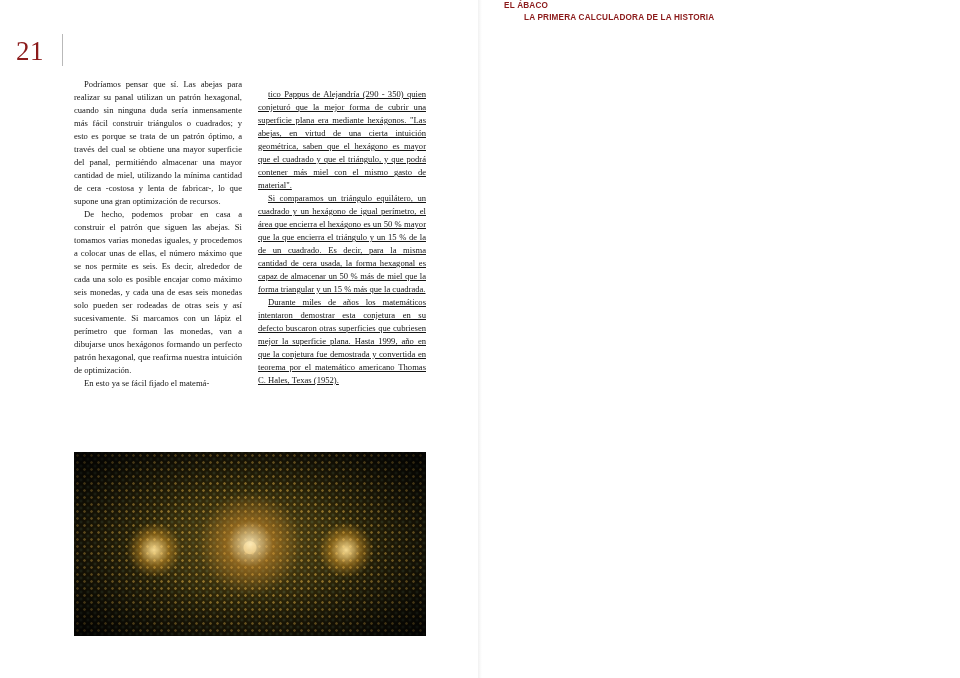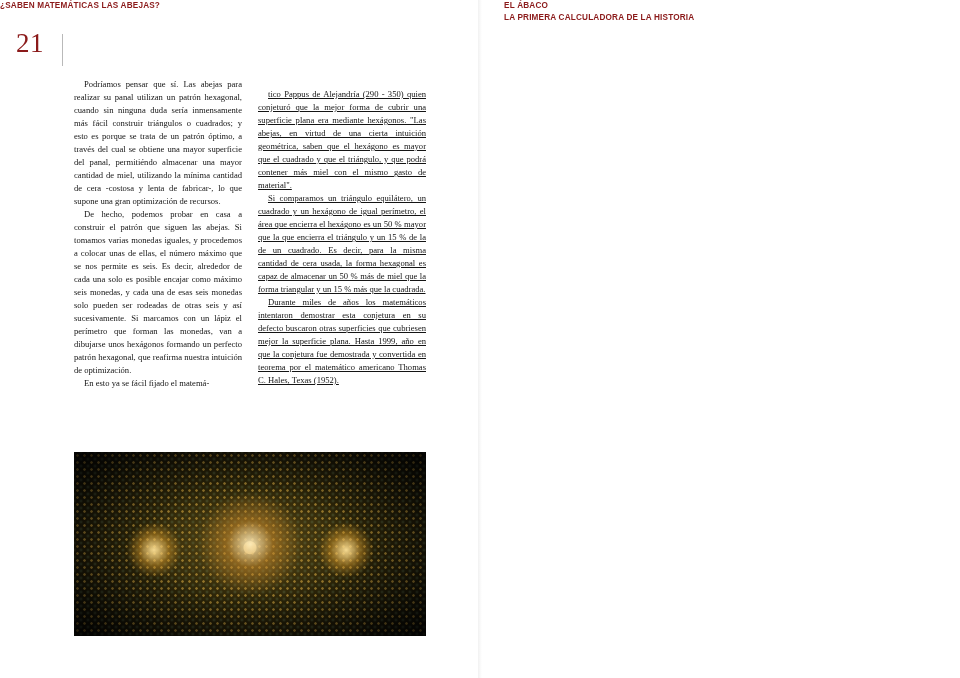--- a/index.html
+++ b/index.html
@@ -47,24 +47,24 @@
   }
   .head-title {
     font-family: "Liberation Sans", sans-serif;
     font-size: 8.2px;
     font-weight: bold;
     color: #8b1a1a;
     letter-spacing: 0.18px;
     line-height: 11.5px;
     text-transform: uppercase;
   }
-  .head-title .l2 { display: block; }
+  .head-title .l2 { display: block; margin-left: 20px; }
 
   
-  .folio-left   { left: 16px; }
+  .folio-left   { left: 16px; margin-top: 8px; }
   .rule-left    { left: 62px; }
   .head-left    { left: 74px; top: 40px; width: 300px; }
   .head-right   { left: 542px; top: 40px; width: 320px; }
 
   
   .col {
     position: absolute;
     font-size: 8.6px;
     line-height: 13px;
     text-align: justify;
@@ -148,24 +148,20 @@
 </style>
 </head>
 <body>
 
 <div class="spread">
 
   <div class="page page-left">
 
     <div class="folio folio-left">21</div>
     <div class="head-rule rule-left"></div>
-    <div class="head-title head-left">
-      <span class="l1">¿SABEN MATEMÁTICAS LAS ABEJAS?</span>
-      <span class="l2"></span>
-    </div>
 
     <div class="col" id="col-l1">
       <p class="first">Podríamos pensar que sí. Las abejas para realizar su panal utilizan un patrón hexagonal, cuando sin ninguna duda sería inmensamente más fácil construir triángulos o cuadrados; y esto es porque se trata de un patrón óptimo, a través del cual se obtiene una mayor superficie del panal, permitiéndo almacenar una mayor cantidad de miel, utilizando la mínima cantidad de cera -costosa y lenta de fabricar-, lo que supone una gran optimización de recursos.</p>
       <p>De hecho, podemos probar en casa a construir el patrón que siguen las abejas. Si tomamos varias monedas iguales, y procedemos a colocar unas de ellas, el número máximo que se nos permite es seis. Es decir, alrededor de cada una solo es posible encajar como máximo seis monedas, y cada una de esas seis monedas solo pueden ser rodeadas de otras seis y así sucesivamente. Si marcamos con un lápiz el perímetro que forman las monedas, van a dibujarse unos hexágonos formando un perfecto patrón hexagonal, que reafirma nuestra intuición de optimización.</p>
       <p>En esto ya se fácil fijado el matemá-</p>
     </div>
 
     <div class="col" id="col-l2">
       <p class="first">tico Pappus de Alejandría (290 - 350) quien conjeturó que la mejor forma de cubrir una superficie plana era mediante hexágonos. "Las abejas, en virtud de una cierta intuición geométrica, saben que el hexágono es mayor que el cuadrado y que el triángulo, y que podrá contener más miel con el mismo gasto de material".</p>
       <p>Si comparamos un triángulo equilátero, un cuadrado y un hexágono de igual perímetro, el área que encierra el hexágono es un 50 % mayor que la que encierra el triángulo y un 15 % de la de un cuadrado. Es decir, para la misma cantidad de cera usada, la forma hexagonal es capaz de almacenar un 50 % más de miel que la forma triangular y un 15 % más que la cuadrada.</p>

